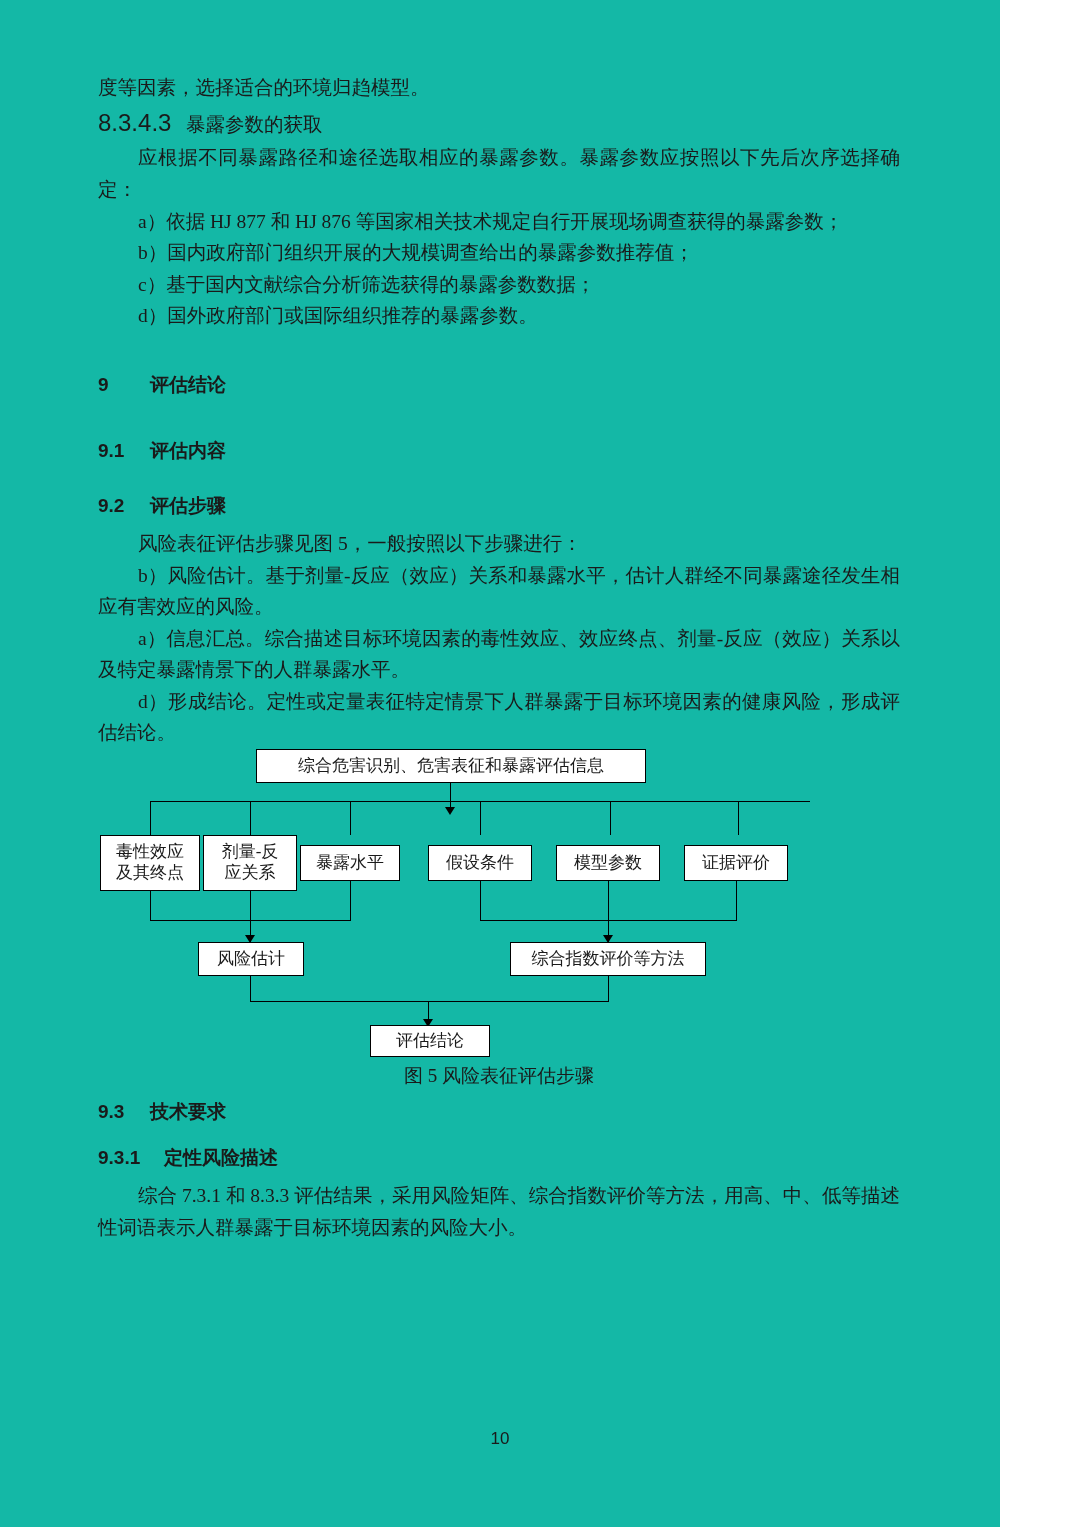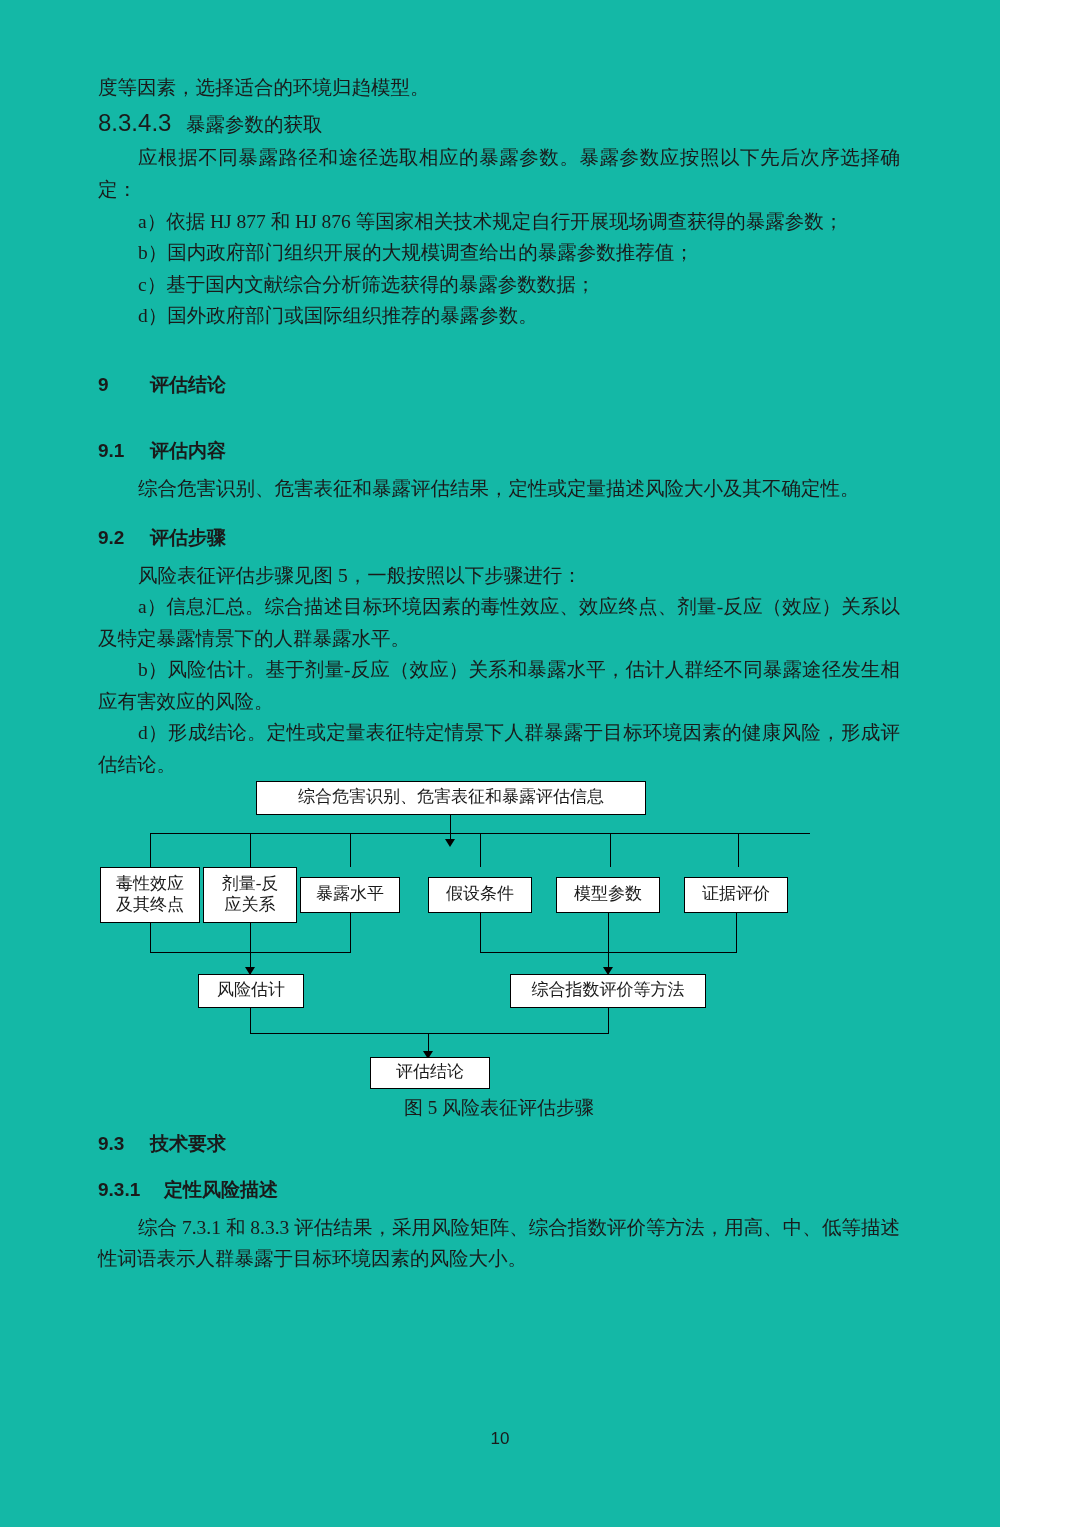--- a/index.html
+++ b/index.html
@@ -134,31 +134,30 @@
   <div class="gap-xl"></div>
 
   <p class="sec-h"><span class="num">9</span><span>评估结论</span></p>
 
   <div class="gap-xl"></div>
 
   <p class="sec-h"><span class="num">9.1</span><span>评估内容</span></p>
 
   <div class="gap-s"></div>
 
-  <p class="para indent2">综合危害识别、危害表征和暴露评估结果，定性或定量描述风险大小及其不确定性。</p>
 
   <div class="gap-m"></div>
 
   <p class="sec-h"><span class="num">9.2</span><span>评估步骤</span></p>
 
   <div class="gap-s"></div>
 
   <p class="para indent2">风险表征评估步骤见图 5，一般按照以下步骤进行：</p>
+  <p class="para indent2">b）风险估计。基于剂量-反应（效应）关系和暴露水平，估计人群经不同暴露途径发生相应有害效应的风险。</p>
   <p class="para indent2">a）信息汇总。综合描述目标环境因素的毒性效应、效应终点、剂量-反应（效应）关系以及特定暴露情景下的人群暴露水平。</p>
-  <p class="para indent2">b）风险估计。基于剂量-反应（效应）关系和暴露水平，估计人群经不同暴露途径发生相应有害效应的风险。</p>
   <p class="para indent2">d）形成结论。定性或定量表征特定情景下人群暴露于目标环境因素的健康风险，形成评估结论。</p>
 
   <div class="figure">
     <div class="fc">
 
       <div class="box" style="left:158px; top:0px; width:390px; height:34px;">综合危害识别、危害表征和暴露评估信息</div>
 
       <div class="ln vline" style="left:352px; top:34px; height:30px;"></div>
       <div class="arrow" style="left:347px; top:58px;"></div>
 

